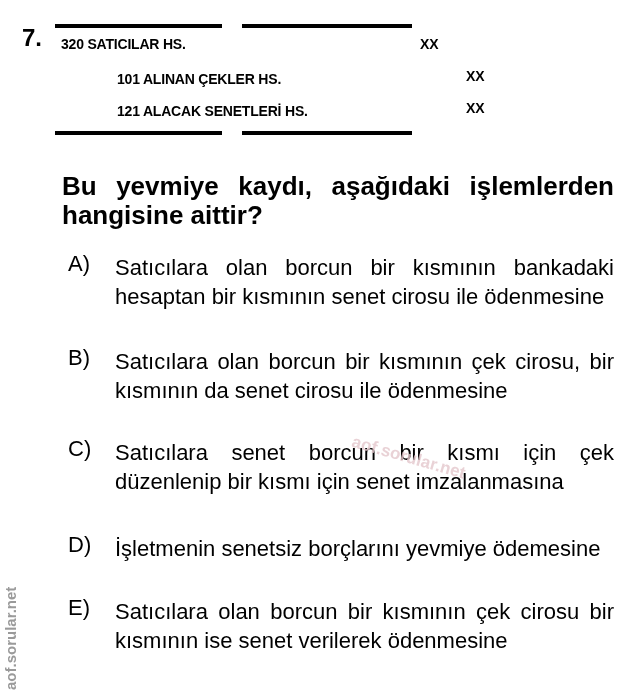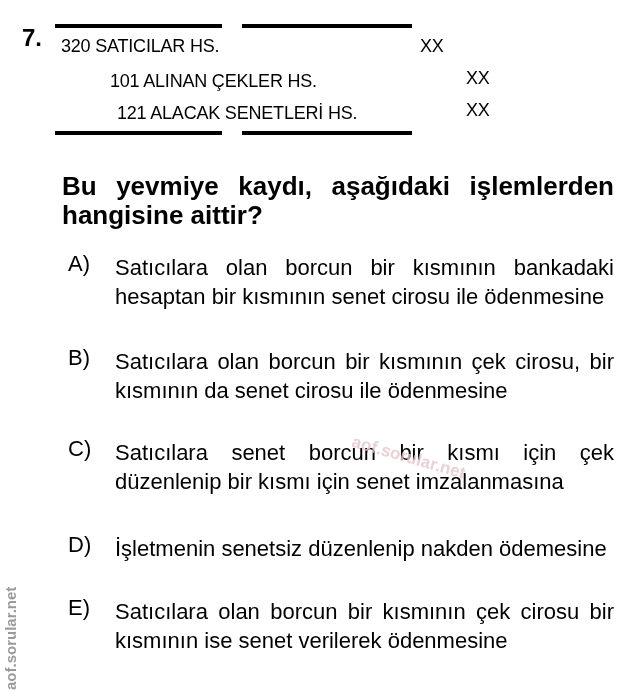--- a/index.html
+++ b/index.html
@@ -1,39 +1,39 @@
 <!DOCTYPE html>
 <html><head>
 <meta charset="utf-8">
 <style>
   html, body { margin:0; padding:0; background:#ffffff; }
   body { width:635px; height:700px; position:relative; overflow:hidden; font-family:"Liberation Sans", sans-serif; color:#000; }
   .qnum { position:absolute; left:22px; top:24px; font-size:24px; font-weight:bold; }
   .rule { position:absolute; height:4px; background:#000; }
-  .acc { position:absolute; font-size:18px; font-weight:normal; letter-spacing:-0.2px; white-space:nowrap; }
+  .acc { position:absolute; font-size:14px; font-weight:bold; letter-spacing:-0.2px; white-space:nowrap; }
   .stem { position:absolute; left:62px; top:172px; width:552px; font-size:26px; font-weight:bold; line-height:29px; text-align:justify; text-align-last:left; }
   .opt { position:absolute; left:68px; width:546px; font-size:22px; line-height:29px; }
   .opt .lbl { position:absolute; left:0; top:-4px; width:40px; }
   .opt .txt { margin-left:47px; text-align:justify; display:block; }
   .wm { position:absolute; left:355px; top:432px; font-size:17px; color:#e4c7cc; transform:rotate(16deg); transform-origin:left top; font-weight:bold; opacity:0.8; }
   .side-wm { position:absolute; left:2px; top:690px; font-size:15px; font-weight:bold; color:#9a9a9a; transform:rotate(-90deg); transform-origin:left top; white-space:nowrap; }
 </style>
 </head>
 <body>
 
 <div class="qnum">7.</div>
 
 <div>
   <div class="rule" style="left:55px;top:24px;width:167px;"></div>
   <div class="rule" style="left:242px;top:24px;width:170px;"></div>
 
   <div class="acc" style="left:61px;top:36px;">320 SATICILAR HS.</div>
   <div class="acc" style="left:420px;top:36px;">XX</div>
 
-  <div class="acc" style="left:110px;top:71px;">101 ALINAN ÇEKLER HS.</div>
+  <div class="acc" style="left:117px;top:71px;">101 ALINAN ÇEKLER HS.</div>
   <div class="acc" style="left:466px;top:68px;">XX</div>
 
   <div class="acc" style="left:117px;top:103px;">121 ALACAK SENETLERİ HS.</div>
   <div class="acc" style="left:466px;top:100px;">XX</div>
 
   <div class="rule" style="left:55px;top:131px;width:167px;"></div>
   <div class="rule" style="left:242px;top:131px;width:170px;"></div>
 </div>
 
 <div class="stem">Bu yevmiye kaydı, aşağıdaki işlemlerden hangisine aittir?</div>
@@ -45,21 +45,21 @@
 <div class="opt" style="top:347px;">
   <span class="lbl">B)</span>
   <span class="txt">Satıcılara olan borcun bir kısmının çek cirosu, bir kısmının da senet cirosu ile ödenmesine</span>
 </div>
 <div class="opt" style="top:438px;">
   <span class="lbl">C)</span>
   <span class="txt">Satıcılara senet borcun bir kısmı için çek düzenlenip bir kısmı için senet imzalanmasına</span>
 </div>
 <div class="opt" style="top:534px;">
   <span class="lbl">D)</span>
-  <span class="txt">İşletmenin senetsiz düzenlenip nakden ödemesine</span>
+  <span class="txt">İşletmenin senetsiz borçlarını yevmiye ödemesine</span>
 </div>
 <div class="opt" style="top:597px;">
   <span class="lbl">E)</span>
   <span class="txt">Satıcılara olan borcun bir kısmının çek cirosu bir kısmının ise senet verilerek ödenmesine</span>
 </div>
 
 <div class="wm">aof.sorular.net</div>
 <div class="side-wm">aof.sorular.net</div>
 
 </body></html>

